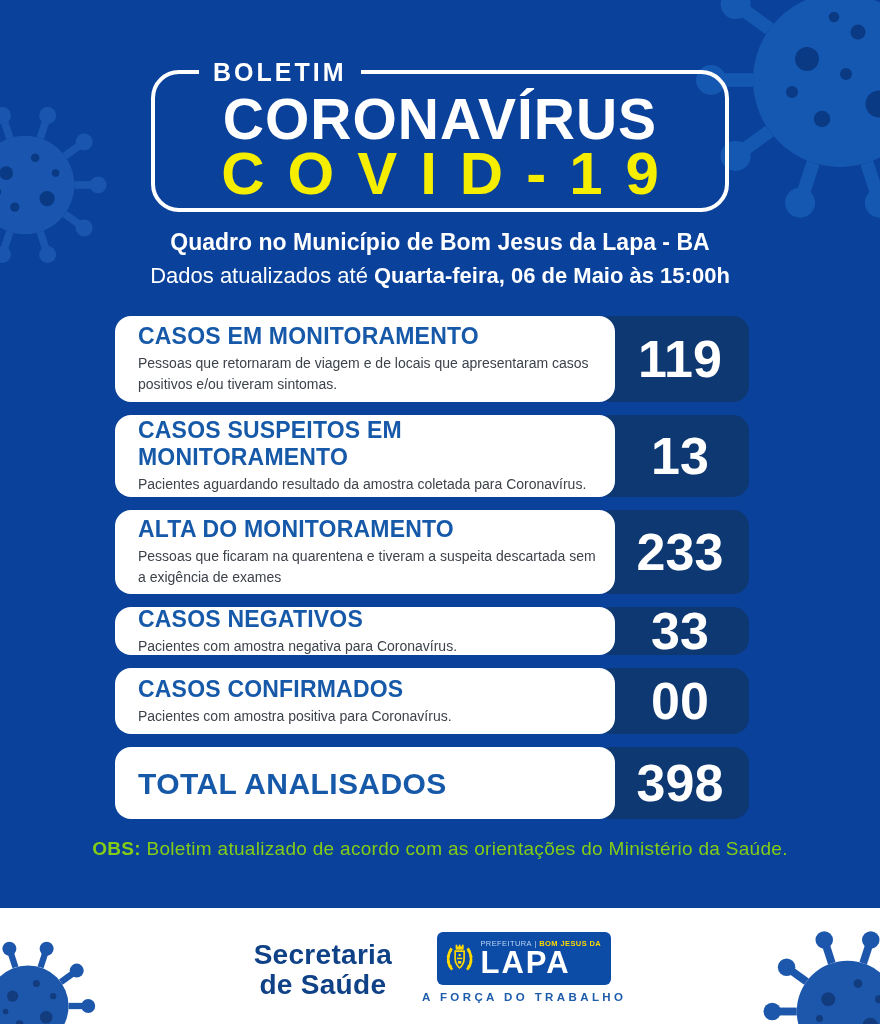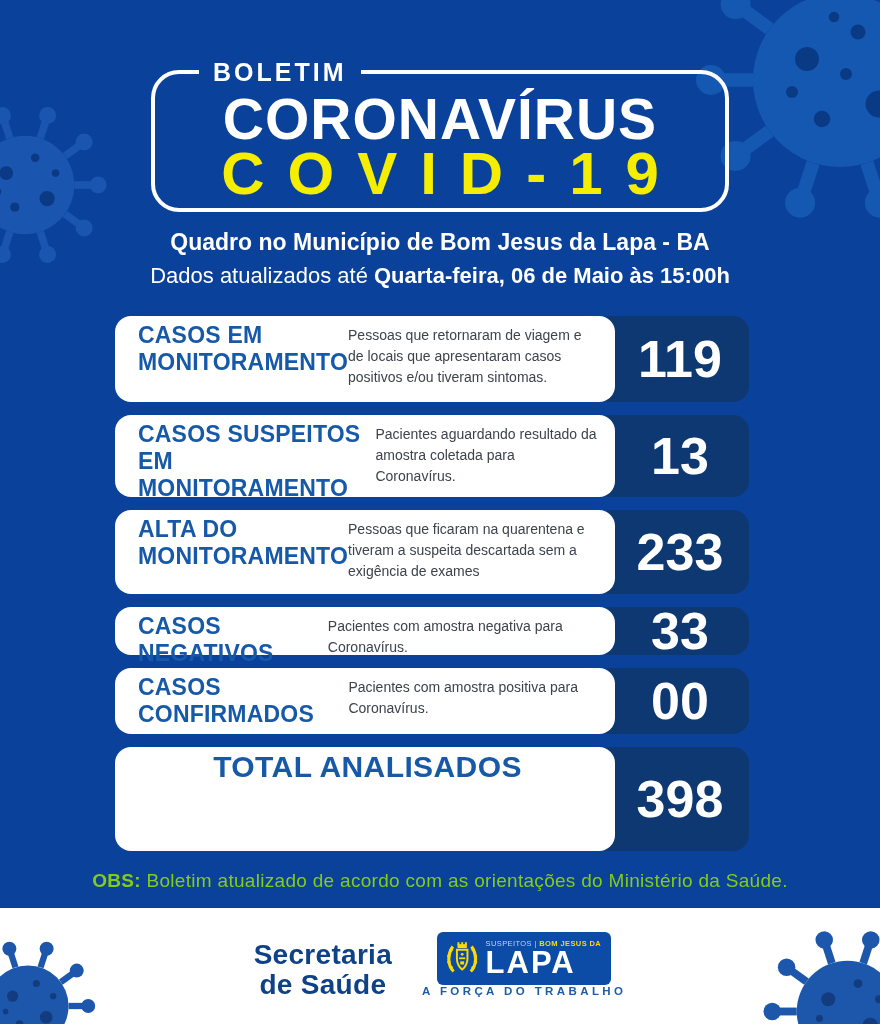--- a/index.html
+++ b/index.html
@@ -65,26 +65,26 @@
   }
   .subline2 b{font-weight:700;}
 
   
   .stats{
     width:634px;
     margin:27px 0 0 115px;
     display:flex;flex-direction:column;gap:13px;
   }
   .row{display:flex;position:relative;}
-  .h1{height:86px;}.h2{height:82px;}.h3{height:84px;}.h4{height:48px;}.h5{height:66px;}.h6{height:104px;}
+  .h1{height:86px;}.h2{height:82px;}.h3{height:84px;}.h4{height:48px;}.h5{height:66px;}.h6{height:72px;}
   .card{
     flex:0 0 500px;
     background:#fff;border-radius:16px;
     z-index:1;
-    display:flex;justify-content:center;
+    display:flex;flex-direction:column;justify-content:center;
     padding:6px 18px 6px 23px;
   }
   .num-panel{
     flex:1;margin-left:-20px;
     background:var(--navy);border-radius:16px;
     display:flex;align-items:center;justify-content:center;
   }
   .card-title{color:var(--card-title);font-size:23px;font-weight:800;line-height:27px;letter-spacing:.2px;}
   .card-desc{color:var(--desc);font-size:14px;font-weight:500;line-height:21px;margin-top:3px;}
   .row-total .card-title{font-size:30px;letter-spacing:.4px;}
@@ -115,21 +115,21 @@
     width:174px;height:53px;background:var(--logo-blue);border-radius:6px;
     display:flex;align-items:center;padding:0 10px 0 8px;gap:6px;
   }
   .logo-text{display:flex;flex-direction:column;justify-content:center;}
   .logo-small{font-size:7.5px;letter-spacing:.4px;line-height:9px;white-space:nowrap;}
   .logo-small .lt{color:#bcd6f5;font-weight:500;}
   .logo-small .sep{color:#bcd6f5;}
   .logo-small .bd{color:var(--crest-yellow);font-weight:800;}
   .logo-name{color:#fff;font-size:31px;font-weight:800;letter-spacing:2px;line-height:30px;}
   .logo-tagline{
-    margin-top:0;color:#1c5cab;font-size:11.5px;font-weight:800;letter-spacing:3.4px;text-align:center;
+    margin-top:6px;color:#1c5cab;font-size:11.5px;font-weight:800;letter-spacing:3.4px;text-align:center;
   }
 </style>
 </head>
 <body>
 
 <div class="poster">
 
   <svg class="virus virus-tl" viewBox="0 0 200 200">
     <g stroke="#1a56b0" stroke-width="9" fill="#1a56b0">
       <line x1="158" y1="100" x2="180" y2="100"></line>
@@ -375,21 +375,21 @@
             <rect x="16" y="0.5" width="2.5" height="3.5" fill="#ffd900"></rect>
             <rect x="20.8" y="0.5" width="2.5" height="3.5" fill="#ffd900"></rect>
             <rect x="25.5" y="0.5" width="2.5" height="3.5" fill="#ffd900"></rect>
             <path d="M14,9 h16 v12 c0,8 -4,13 -8,16 c-4,-3 -8,-8 -8,-16 z" fill="#ffd900"></path>
             <path d="M16.5,11.5 h11 v9.5 c0,6.5 -3,10.5 -5.5,13 c-2.5,-2.5 -5.5,-6.5 -5.5,-13 z" fill="#0c4ba6"></path>
             <circle cx="22" cy="16" r="1.8" fill="#ffd900"></circle>
             <rect x="18" y="20" width="8" height="2.2" fill="#ffd900"></rect>
             <rect x="19.5" y="25" width="5" height="4" fill="#ffd900"></rect>
           </svg>
           <div class="logo-text">
-            <div class="logo-small"><span class="lt">SUSPEITOS</span> <span class="sep">|</span> <span class="bd">BOM JESUS DA</span></div>
+            <div class="logo-small"><span class="lt">PREFEITURA</span> <span class="sep">|</span> <span class="bd">BOM JESUS DA</span></div>
             <div class="logo-name">LAPA</div>
           </div>
         </div>
         <div class="logo-tagline">A FORÇA DO TRABALHO</div>
       </div>
     </div>
   </div>
 
 </div>
 

